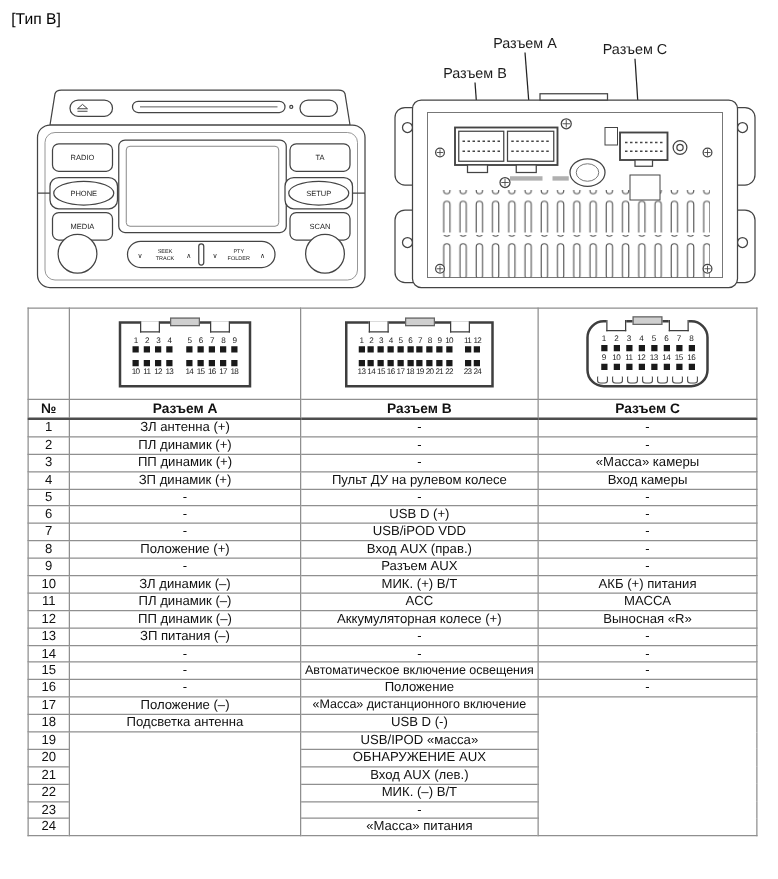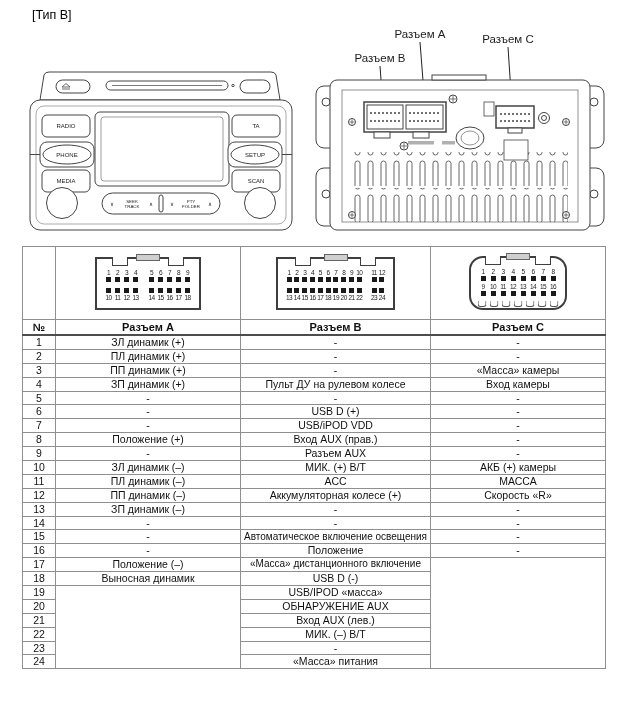--- a/index.html
+++ b/index.html
@@ -1,21 +1,21 @@
 <!DOCTYPE html>
 <html><head>
 <meta charset="utf-8">
 <style>
   html,body { margin:0; padding:0; }
   body {
     width:622px; height:703px; position:relative; background:#fff;
     font-family:"Liberation Sans","DejaVu Sans",sans-serif; color:#111;
     overflow:hidden;
   }
-  .type-label { position:absolute; left:9px; top:8px; font-size:12.5px; color:#000;margin-left:23px; }
+  .type-label { position:absolute; left:9px; top:8px; font-size:12.5px; color:#000; }
 
   svg text { font-family:"Liberation Sans","DejaVu Sans",sans-serif; fill:#1d1d1d; }
   .svg-btn-label { font-size:6px; }
   .svg-tiny { font-size:4.4px; }
   .svg-glyph { font-size:5.5px; }
   .rear-label { font-size:11.5px; }
 
   
   table.pinout { position:absolute; left:22px; top:246px; width:583px;
     border-collapse:collapse; table-layout:fixed; font-size:10.5px; }
@@ -496,21 +496,21 @@
     <tr class="label-row">
       <th>№</th>
       <th>Разъем А</th>
       <th>Разъем B</th>
       <th>Разъем C</th>
     </tr>
   </thead>
   <tbody id="pinout-body">
       <tr>
         <td>1</td>
-        <td>ЗЛ динамик (+)</td>
+        <td>ЗЛ антенна (+)</td>
         <td>-</td>
         <td>-</td>
       </tr>
       <tr>
         <td>2</td>
         <td>ПЛ динамик (+)</td>
         <td>-</td>
         <td>-</td>
       </tr>
       <tr>
@@ -552,37 +552,37 @@
       <tr>
         <td>9</td>
         <td>-</td>
         <td>Разъем AUX</td>
         <td>-</td>
       </tr>
       <tr>
         <td>10</td>
         <td>ЗЛ динамик (–)</td>
         <td>МИК. (+) В/Т</td>
-        <td>АКБ (+) камеры</td>
+        <td>АКБ (+) питания</td>
       </tr>
       <tr>
         <td>11</td>
         <td>ПЛ динамик (–)</td>
         <td>ACC</td>
         <td>МАССА</td>
       </tr>
       <tr>
         <td>12</td>
         <td>ПП динамик (–)</td>
         <td>Аккумуляторная колесе (+)</td>
-        <td>Скорость «R»</td>
+        <td>Выносная «R»</td>
       </tr>
       <tr>
         <td>13</td>
-        <td>ЗП динамик (–)</td>
+        <td>ЗП питания (–)</td>
         <td>-</td>
         <td>-</td>
       </tr>
       <tr>
         <td>14</td>
         <td>-</td>
         <td>-</td>
         <td>-</td>
       </tr>
       <tr>
@@ -598,21 +598,21 @@
         <td>-</td>
       </tr>
       <tr>
         <td>17</td>
         <td>Положение (–)</td>
         <td class="small">«Масса» дистанционного включение</td>
         <td rowspan="8"></td>
       </tr>
       <tr>
         <td>18</td>
-        <td>Выносная динамик</td>
+        <td>Подсветка антенна</td>
         <td>USB D (-)</td>
       </tr>
       <tr>
         <td>19</td>
         <td rowspan="6"></td>
         <td>USB/IPOD «масса»</td>
       </tr>
       <tr>
         <td>20</td>
         <td>ОБНАРУЖЕНИЕ AUX</td>

